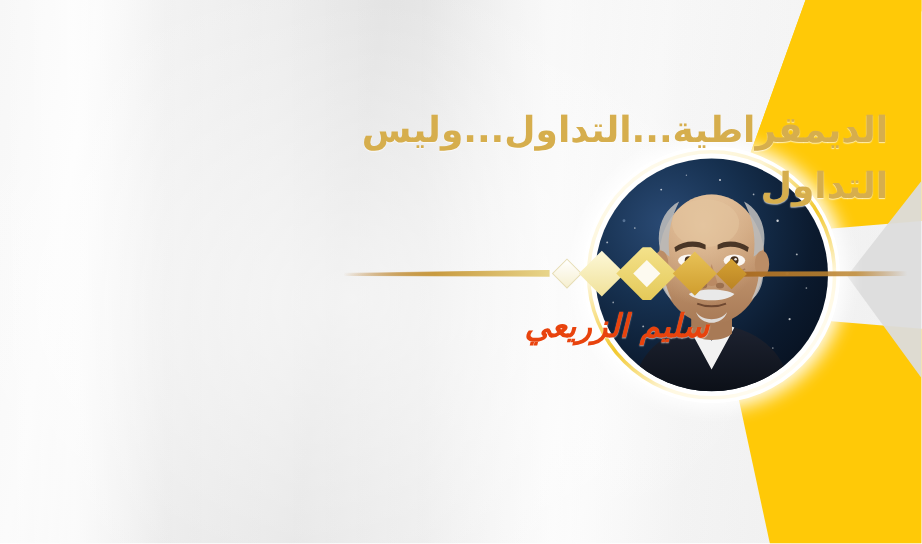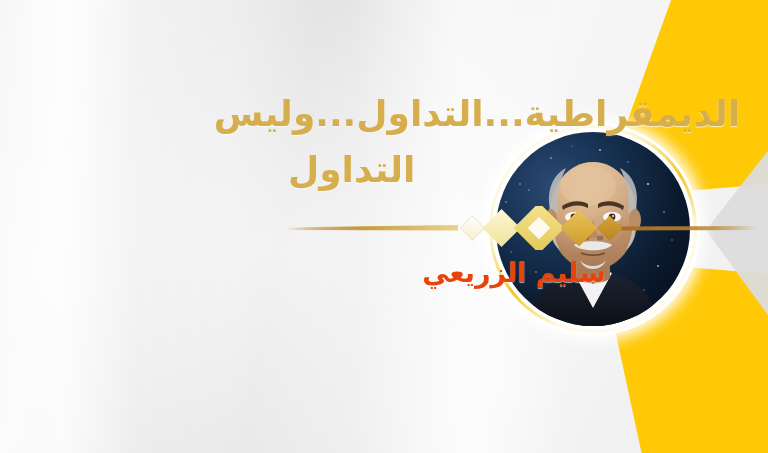--- a/index.html
+++ b/index.html
@@ -104,40 +104,41 @@
 
   .person { position: absolute; inset: 0; }
   .person svg { display: block; width: 100%; height: 100%; }
 
   
   .headline {
     position: absolute;
     right: 28px;
     top: 86px;
     width: 452px;
-    text-align: left;
+    text-align: right;
     color: #d6ae4d;
-    font-size: 36px;
+    font-size: 30px;
     font-weight: 700;
     line-height: 1.55;
     letter-spacing: 0px;
     text-shadow: 0 1px 1px rgba(255,255,255,0.7);
   }
   .headline .line2 { display: block; }
 
   .byline {
     position: absolute;
     right: 28px;
     top: 257px;
     width: 452px;
     text-align: center;
     color: #e8430d;
     font-size: 27px;
     font-weight: 700;
     text-shadow: 0 1px 1px rgba(255,255,255,0.6);
+    font-style: italic;
   }
 
   
   .divider {
     position: absolute;
     right: 12px;
     top: 206px;
     width: 470px;
     height: 44px;
   }

